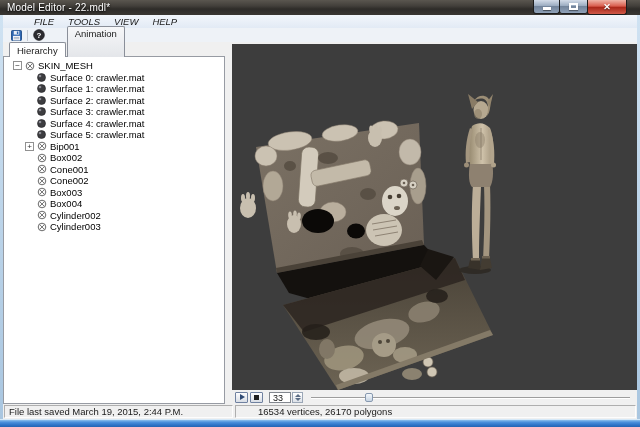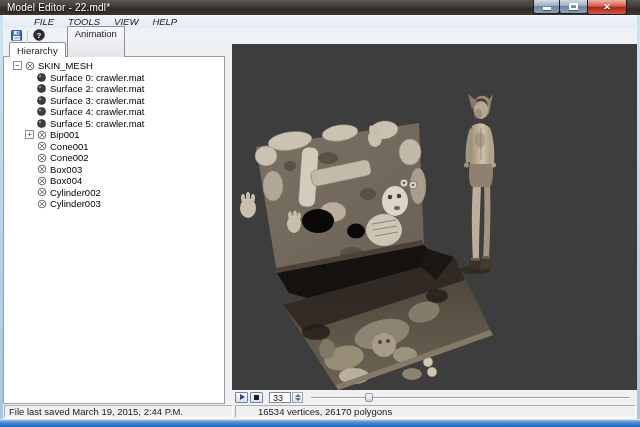--- a/index.html
+++ b/index.html
@@ -198,65 +198,87 @@
         </div>
         <div class="tree-row">
           <span class="indent" style="width: 21px;"></span>
           <span class="toggle-spacer"></span>
           <span class="tree-icon">
             <svg width="9" height="9" viewBox="0 0 9 9">
               <circle cx="4.5" cy="4.5" r="4" fill="#3d3d40" stroke="#1f1f22" stroke-width="0.6"></circle>
               <circle cx="3" cy="3" r="1.3" fill="#9a9aa2" opacity="0.85"></circle>
             </svg>
           </span>
-          <span class="tree-label">Surface 2: crawler.mat</span>
+          <span class="tree-label">Surface 1: crawler.mat</span>
         </div>
         <div class="tree-row">
           <span class="indent" style="width: 21px;"></span>
           <span class="toggle-spacer"></span>
           <span class="tree-icon">
             <svg width="9" height="9" viewBox="0 0 9 9">
               <circle cx="4.5" cy="4.5" r="4" fill="#3d3d40" stroke="#1f1f22" stroke-width="0.6"></circle>
               <circle cx="3" cy="3" r="1.3" fill="#9a9aa2" opacity="0.85"></circle>
             </svg>
           </span>
-          <span class="tree-label">Surface 3: crawler.mat</span>
+          <span class="tree-label">Surface 2: crawler.mat</span>
         </div>
         <div class="tree-row">
           <span class="indent" style="width: 21px;"></span>
           <span class="toggle-spacer"></span>
           <span class="tree-icon">
             <svg width="9" height="9" viewBox="0 0 9 9">
               <circle cx="4.5" cy="4.5" r="4" fill="#3d3d40" stroke="#1f1f22" stroke-width="0.6"></circle>
               <circle cx="3" cy="3" r="1.3" fill="#9a9aa2" opacity="0.85"></circle>
             </svg>
           </span>
-          <span class="tree-label">Surface 4: crawler.mat</span>
+          <span class="tree-label">Surface 3: crawler.mat</span>
         </div>
         <div class="tree-row">
           <span class="indent" style="width: 21px;"></span>
           <span class="toggle-spacer"></span>
           <span class="tree-icon">
             <svg width="9" height="9" viewBox="0 0 9 9">
               <circle cx="4.5" cy="4.5" r="4" fill="#3d3d40" stroke="#1f1f22" stroke-width="0.6"></circle>
               <circle cx="3" cy="3" r="1.3" fill="#9a9aa2" opacity="0.85"></circle>
             </svg>
           </span>
+          <span class="tree-label">Surface 4: crawler.mat</span>
+        </div>
+        <div class="tree-row">
+          <span class="indent" style="width: 21px;"></span>
+          <span class="toggle-spacer"></span>
+          <span class="tree-icon">
+            <svg width="9" height="9" viewBox="0 0 9 9">
+              <circle cx="4.5" cy="4.5" r="4" fill="#3d3d40" stroke="#1f1f22" stroke-width="0.6"></circle>
+              <circle cx="3" cy="3" r="1.3" fill="#9a9aa2" opacity="0.85"></circle>
+            </svg>
+          </span>
           <span class="tree-label">Surface 5: crawler.mat</span>
         </div>
         <div class="tree-row">
           <span class="indent" style="width: 21px;"></span>
           <span class="toggle">+</span>
           <span class="tree-icon">
             <svg width="10" height="10" viewBox="0 0 10 10">
               <circle cx="5" cy="5" r="3.8" fill="#fcfcfc" stroke="#6b6b6b" stroke-width="1"></circle>
               <path d="M2.5 2.5 L7.5 7.5 M7.5 2.5 L2.5 7.5" stroke="#6b6b6b" stroke-width="0.9"></path>
             </svg>
           </span>
           <span class="tree-label">Bip001</span>
+        </div>
+        <div class="tree-row">
+          <span class="indent" style="width: 21px;"></span>
+          <span class="toggle-spacer"></span>
+          <span class="tree-icon">
+            <svg width="10" height="10" viewBox="0 0 10 10">
+              <circle cx="5" cy="5" r="3.8" fill="#fcfcfc" stroke="#6b6b6b" stroke-width="1"></circle>
+              <path d="M2.5 2.5 L7.5 7.5 M7.5 2.5 L2.5 7.5" stroke="#6b6b6b" stroke-width="0.9"></path>
+            </svg>
+          </span>
+          <span class="tree-label">Box002</span>
         </div>
         <div class="tree-row">
           <span class="indent" style="width: 21px;"></span>
           <span class="toggle-spacer"></span>
           <span class="tree-icon">
             <svg width="10" height="10" viewBox="0 0 10 10">
               <circle cx="5" cy="5" r="3.8" fill="#fcfcfc" stroke="#6b6b6b" stroke-width="1"></circle>
               <path d="M2.5 2.5 L7.5 7.5 M7.5 2.5 L2.5 7.5" stroke="#6b6b6b" stroke-width="0.9"></path>
             </svg>
           </span>

